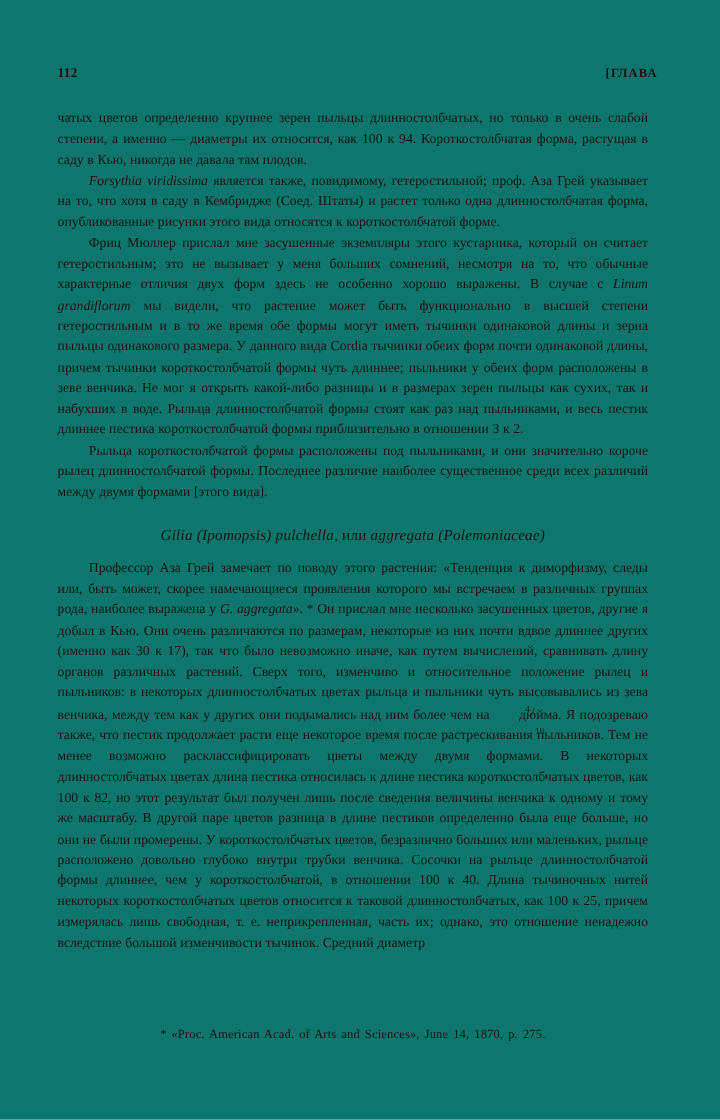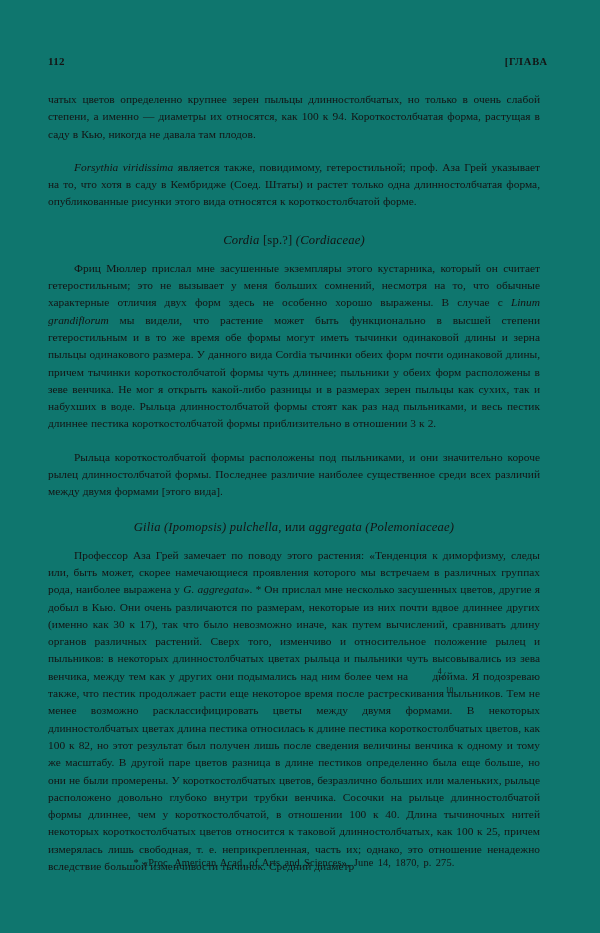--- a/index.html
+++ b/index.html
@@ -73,21 +73,21 @@
     font-size: 11.4px;
     line-height: 17.3px;
     text-align: justify;
     text-justify: inter-word;
     text-indent: 26px;
     word-spacing: 0.2px;
     hyphens: none;
   }
   p.para.cont { text-indent: 0; }
 
-  p.para + p.para { margin-top: 16px; }
+  p.para + p.para { margin-top: 0; }
 
   .sec-head {
     margin: 20px 0 11px 0;
     font-size: 12.6px;
     line-height: 18px;
     text-align: center;
     font-style: italic;
     font-weight: 400;
     letter-spacing: 0.2px;
   }
@@ -146,21 +146,20 @@
     <span class="folio">112</span>
     <span class="rh-chapter">[ГЛАВА</span>
   </div>
 
   <div class="textblock">
 
     <p class="para cont"><span>чатых цветов определенно крупнее зерен пыльцы длинностолбчатых, но только в очень слабой степени, а именно — диаметры их относятся, как 100 к 94. Короткостолбчатая форма, растущая в саду в Кью, никогда не давала там плодов.</span></p>
 
     <p class="para"><i>Forsythia viridissima</i><span> является также, повидимому, гетеростильной; проф. Аза Грей указывает на то, что хотя в саду в Кембридже (Соед. Штаты) и растет только одна длинностолбчатая форма, опубликованные рисунки этого вида относятся к короткостолбчатой форме.</span></p>
 
-    <div class="sec-head"><i>Cordia</i><span class="roman"> [sp.?] </span><i>(Cordiaceae)</i></div>
 
     <p class="para"><span>Фриц Мюллер прислал мне засушенные экземпляры этого кустарника, который он считает гетеростильным; это не вызывает у меня больших сомнений, несмотря на то, что обычные характерные отличия двух форм здесь не особенно хорошо выражены. В случае с </span><i>Linum grandiflorum</i><span> мы видели, что растение может быть функционально в высшей степени гетеростильным и в то же время обе формы могут иметь тычинки одинаковой длины и зерна пыльцы одинакового размера. У данного вида </span><span>Cordia</span><span> тычинки обеих форм почти одинаковой длины, причем тычинки короткостолбчатой формы чуть длиннее; пыльники у обеих форм расположены в зеве венчика. Не мог я открыть какой-либо разницы и в размерах зерен пыльцы как сухих, так и набухших в воде. Рыльца длинностолбчатой формы стоят как раз над пыльниками, и весь пестик длиннее пестика короткостолбчатой формы приблизительно в отношении 3 к 2.</span></p>
 
     <p class="para"><span>Рыльца короткостолбчатой формы расположены под пыльниками, и они значительно короче рылец длинностолбчатой формы. Последнее различие наиболее существенное среди всех различий между двумя формами [этого вида].</span></p>
 
     <div class="sec-head gap-before"><i>Gilia (Ipomopsis) pulchella</i><span class="roman">, или </span><i>aggregata (Polemoniaceae)</i></div>
 
     <p class="para"><span>Профессор Аза Грей замечает по поводу этого растения: «Тенденция к диморфизму, следы или, быть может, скорее намечающиеся проявления которого мы встречаем в различных группах рода, наиболее выражена у </span><i>G. aggregata</i><span>». </span><span class="fn-marker">*</span><span> Он прислал мне несколько засушенных цветов, другие я добыл в Кью. Они очень различаются по размерам, некоторые из них почти вдвое длиннее других (именно как 30 к 17), так что было невозможно иначе, как путем вычислений, сравнивать длину органов различных растений. Сверх того, изменчиво и относительное положение рылец и пыльников: в некоторых длинностолбчатых цветах рыльца и пыльники чуть высовывались из зева венчика, между тем как у других они подымались над ним более чем на </span><span class="frac"><span class="num">4</span><span class="bar">/</span><span class="den">10</span></span><span> дюйма. Я подозреваю также, что пестик продолжает расти еще некоторое время после растрескивания пыльников. Тем не менее возможно расклассифицировать цветы между двумя формами. В некоторых длинностолбчатых цветах длина пестика относилась к длине пестика короткостолбчатых цветов, как 100 к 82, но этот результат был получен лишь после сведения величины венчика к одному и тому же масштабу. В другой паре цветов разница в длине пестиков определенно была еще больше, но они не были промерены. У короткостолбчатых цветов, безразлично больших или маленьких, рыльце расположено довольно глубоко внутри трубки венчика. Сосочки на рыльце длинностолбчатой формы длиннее, чем у короткостолбчатой, в отношении 100 к 40. Длина тычиночных нитей некоторых короткостолбчатых цветов относится к таковой длинностолбчатых, как 100 к 25, причем измерялась лишь свободная, т. е. неприкрепленная, часть их; однако, это отношение ненадежно вследствие большой изменчивости тычинок. Средний диаметр</span></p>
 
   </div>

